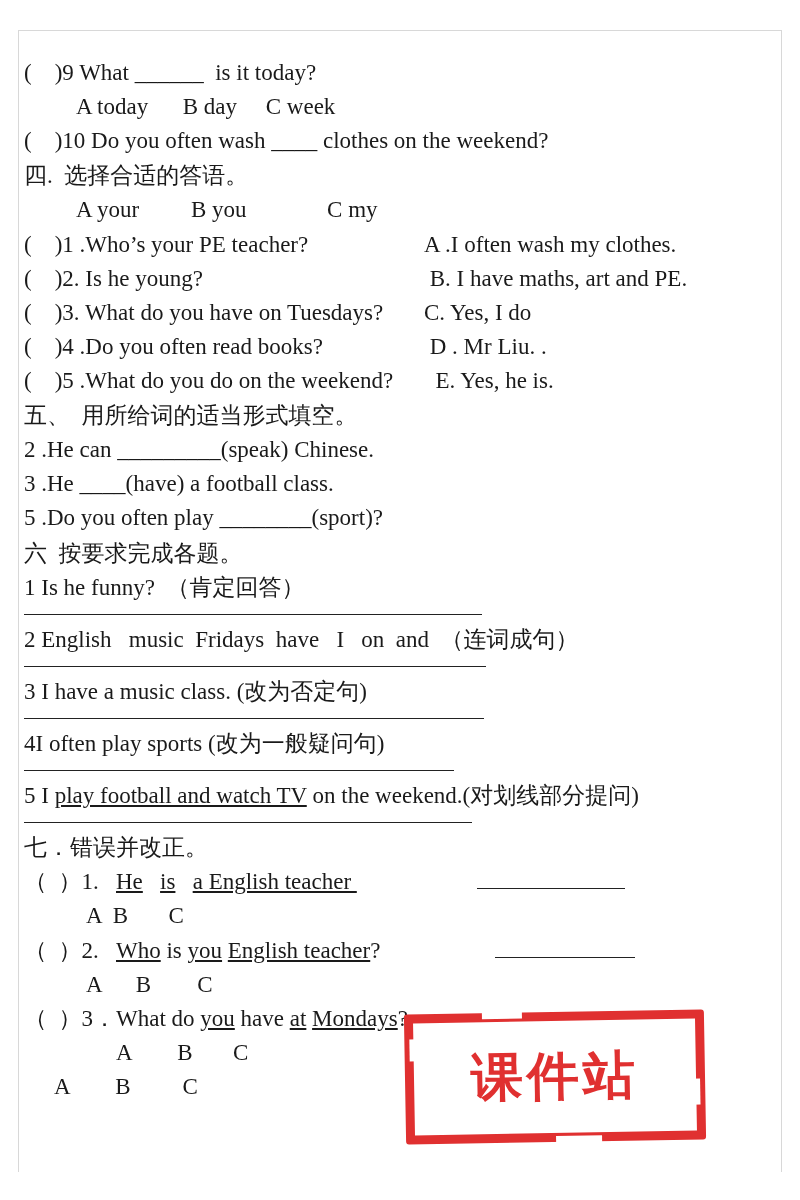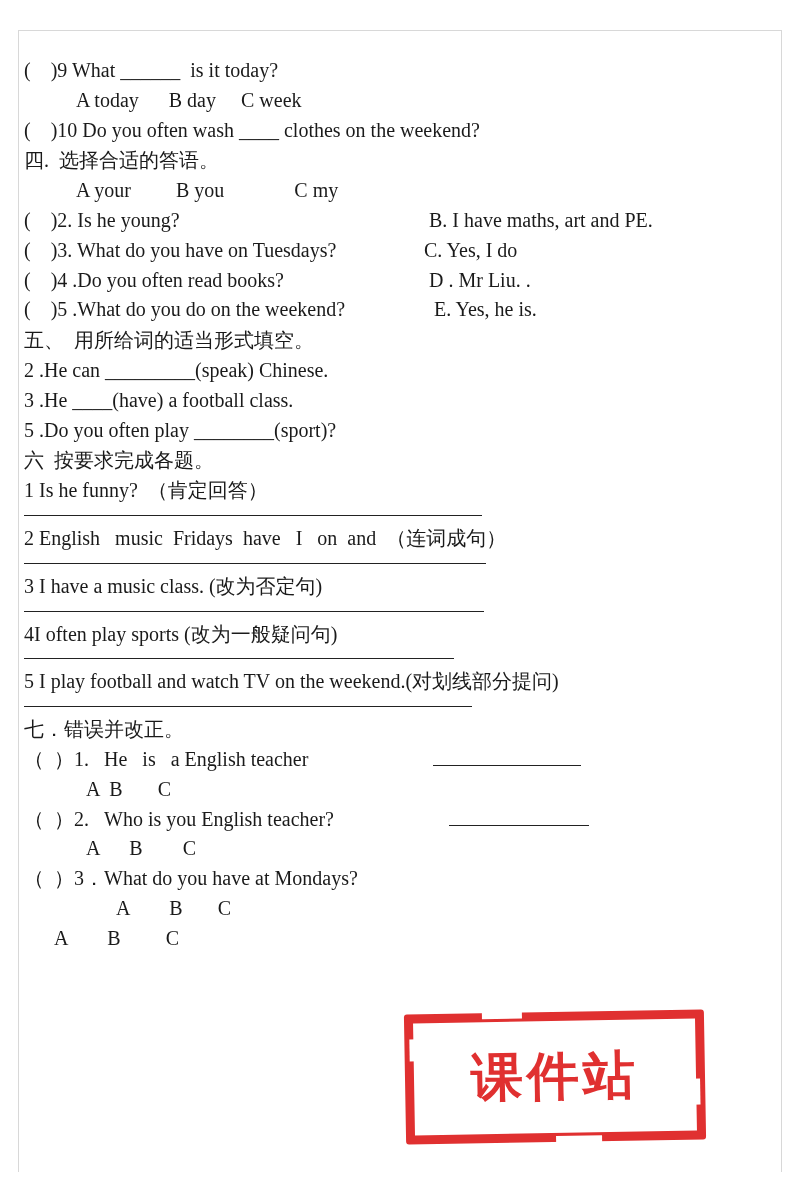--- a/index.html
+++ b/index.html
@@ -32,21 +32,21 @@
   .frame-right {
     position: absolute;
     right: 18px; top: 30px; bottom: 28px;
     border-right: 1px solid #d8d8d8;
   }
   .content {
     position: absolute;
     left: 24px;
     top: 56px;
     width: 740px;
-    font-size: 20px;
+    font-size: 23px;
     line-height: 1.44;
   }
   .line {
     white-space: pre-wrap;
     margin: 0;
     padding: 0 0 1px 0;
   }
   .indent-1 { padding-left: 52px; }
   .indent-2 { padding-left: 30px; }
   .indent-3 { padding-left: 62px; }
@@ -69,21 +69,21 @@
   .answer-rule {
     border-bottom: 1px solid #222;
     height: 0;
     margin: 9px 0 8px 0;
   }
   .rule-w1 { width: 458px; }
   .rule-w2 { width: 462px; }
   .rule-w3 { width: 460px; }
   .rule-w4 { width: 430px; }
   .rule-w5 { width: 448px; }
-  .u { }
+  .u { text-decoration: underline; }
   .correct-line {
     display: inline-block;
     border-bottom: 1px solid #222;
     height: 0.9em;
     vertical-align: baseline;
   }
 
   
   .stamp {
     position: absolute;
@@ -150,20 +150,24 @@
 
   <div class="content">
 
     <p class="line">(    )9 What ______  is it today?</p>
     <p class="line indent-1">A today      B day     C week</p>
     <p class="line">(    )10 Do you often wash ____ clothes on the weekend?</p>
     <p class="line sec-head">四.  选择合适的答语。</p>
 
     <p class="line indent-1">A your         B you              C my</p>
     <div class="line two-col">
+      <span class="q">(    )1 .Who’s your PE teacher?</span>
+      <span class="a">A .I often wash my clothes.</span>
+    </div>
+    <div class="line two-col">
       <span class="q">(    )2. Is he young?</span>
       <span class="a"> B. I have maths, art and PE.</span>
     </div>
     <div class="line two-col">
       <span class="q">(    )3. What do you have on Tuesdays?</span>
       <span class="a">C. Yes, I do</span>
     </div>
     <div class="line two-col">
       <span class="q">(    )4 .Do you often read books?</span>
       <span class="a"> D . Mr Liu. .</span>

